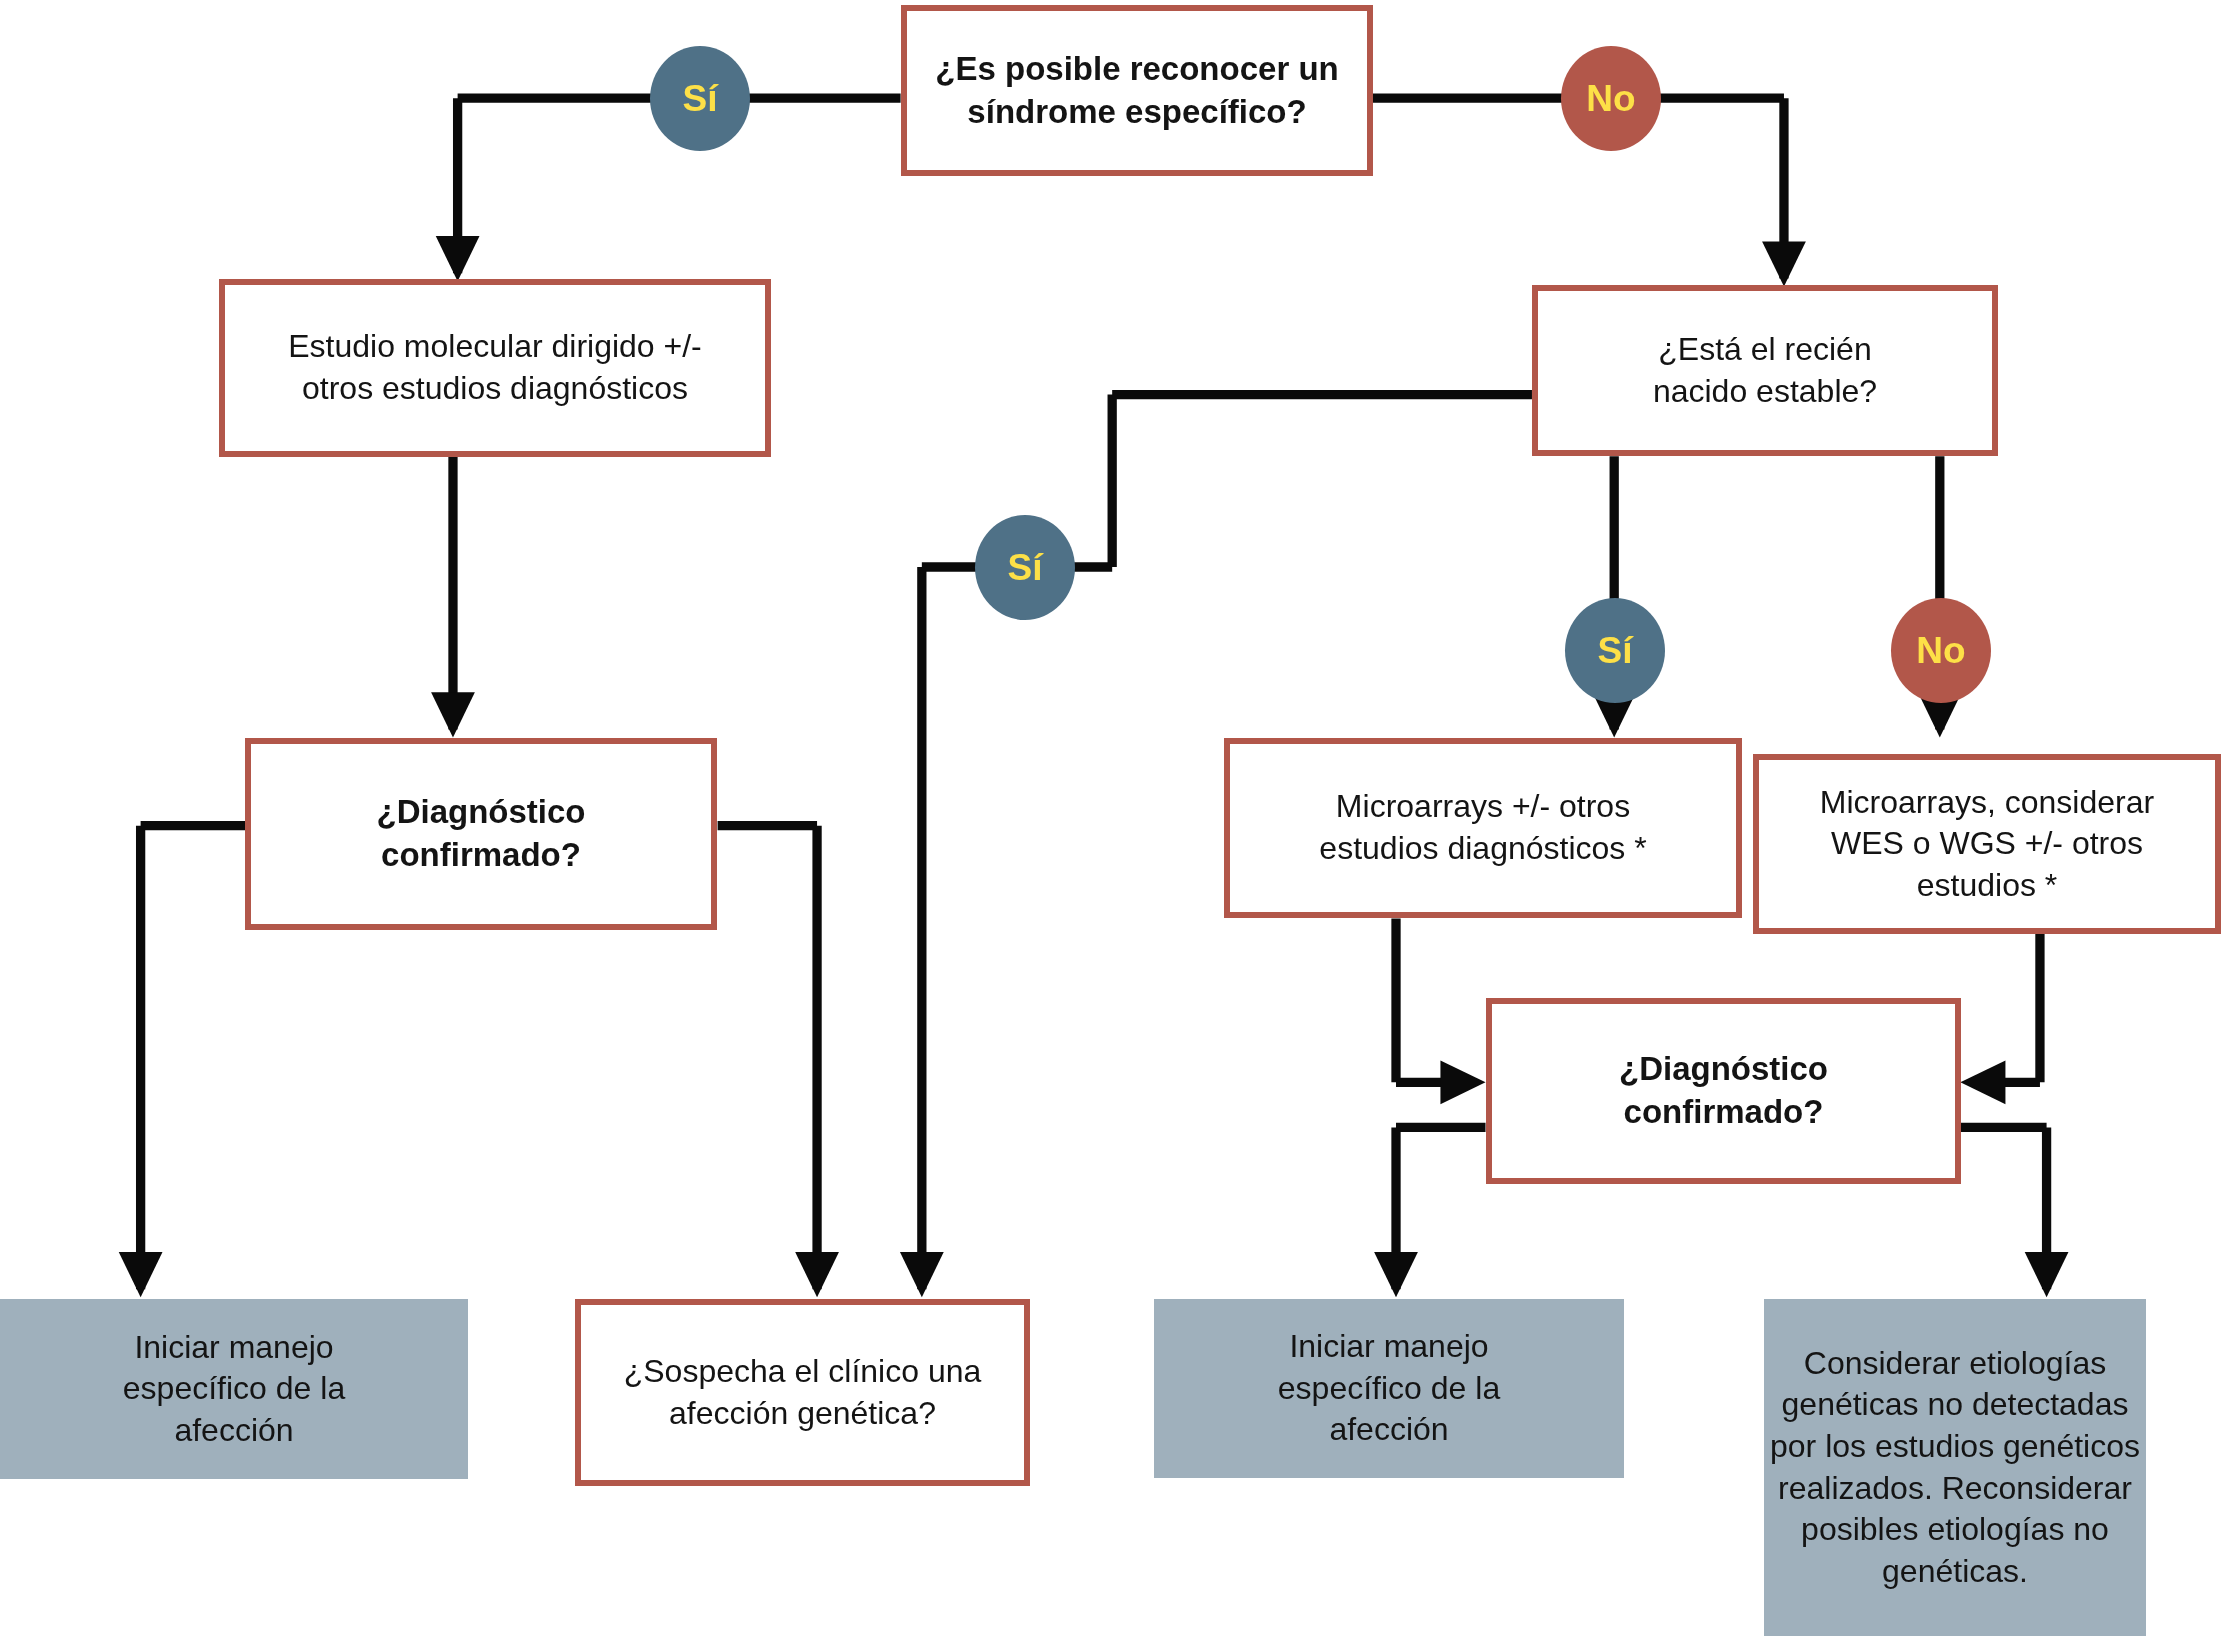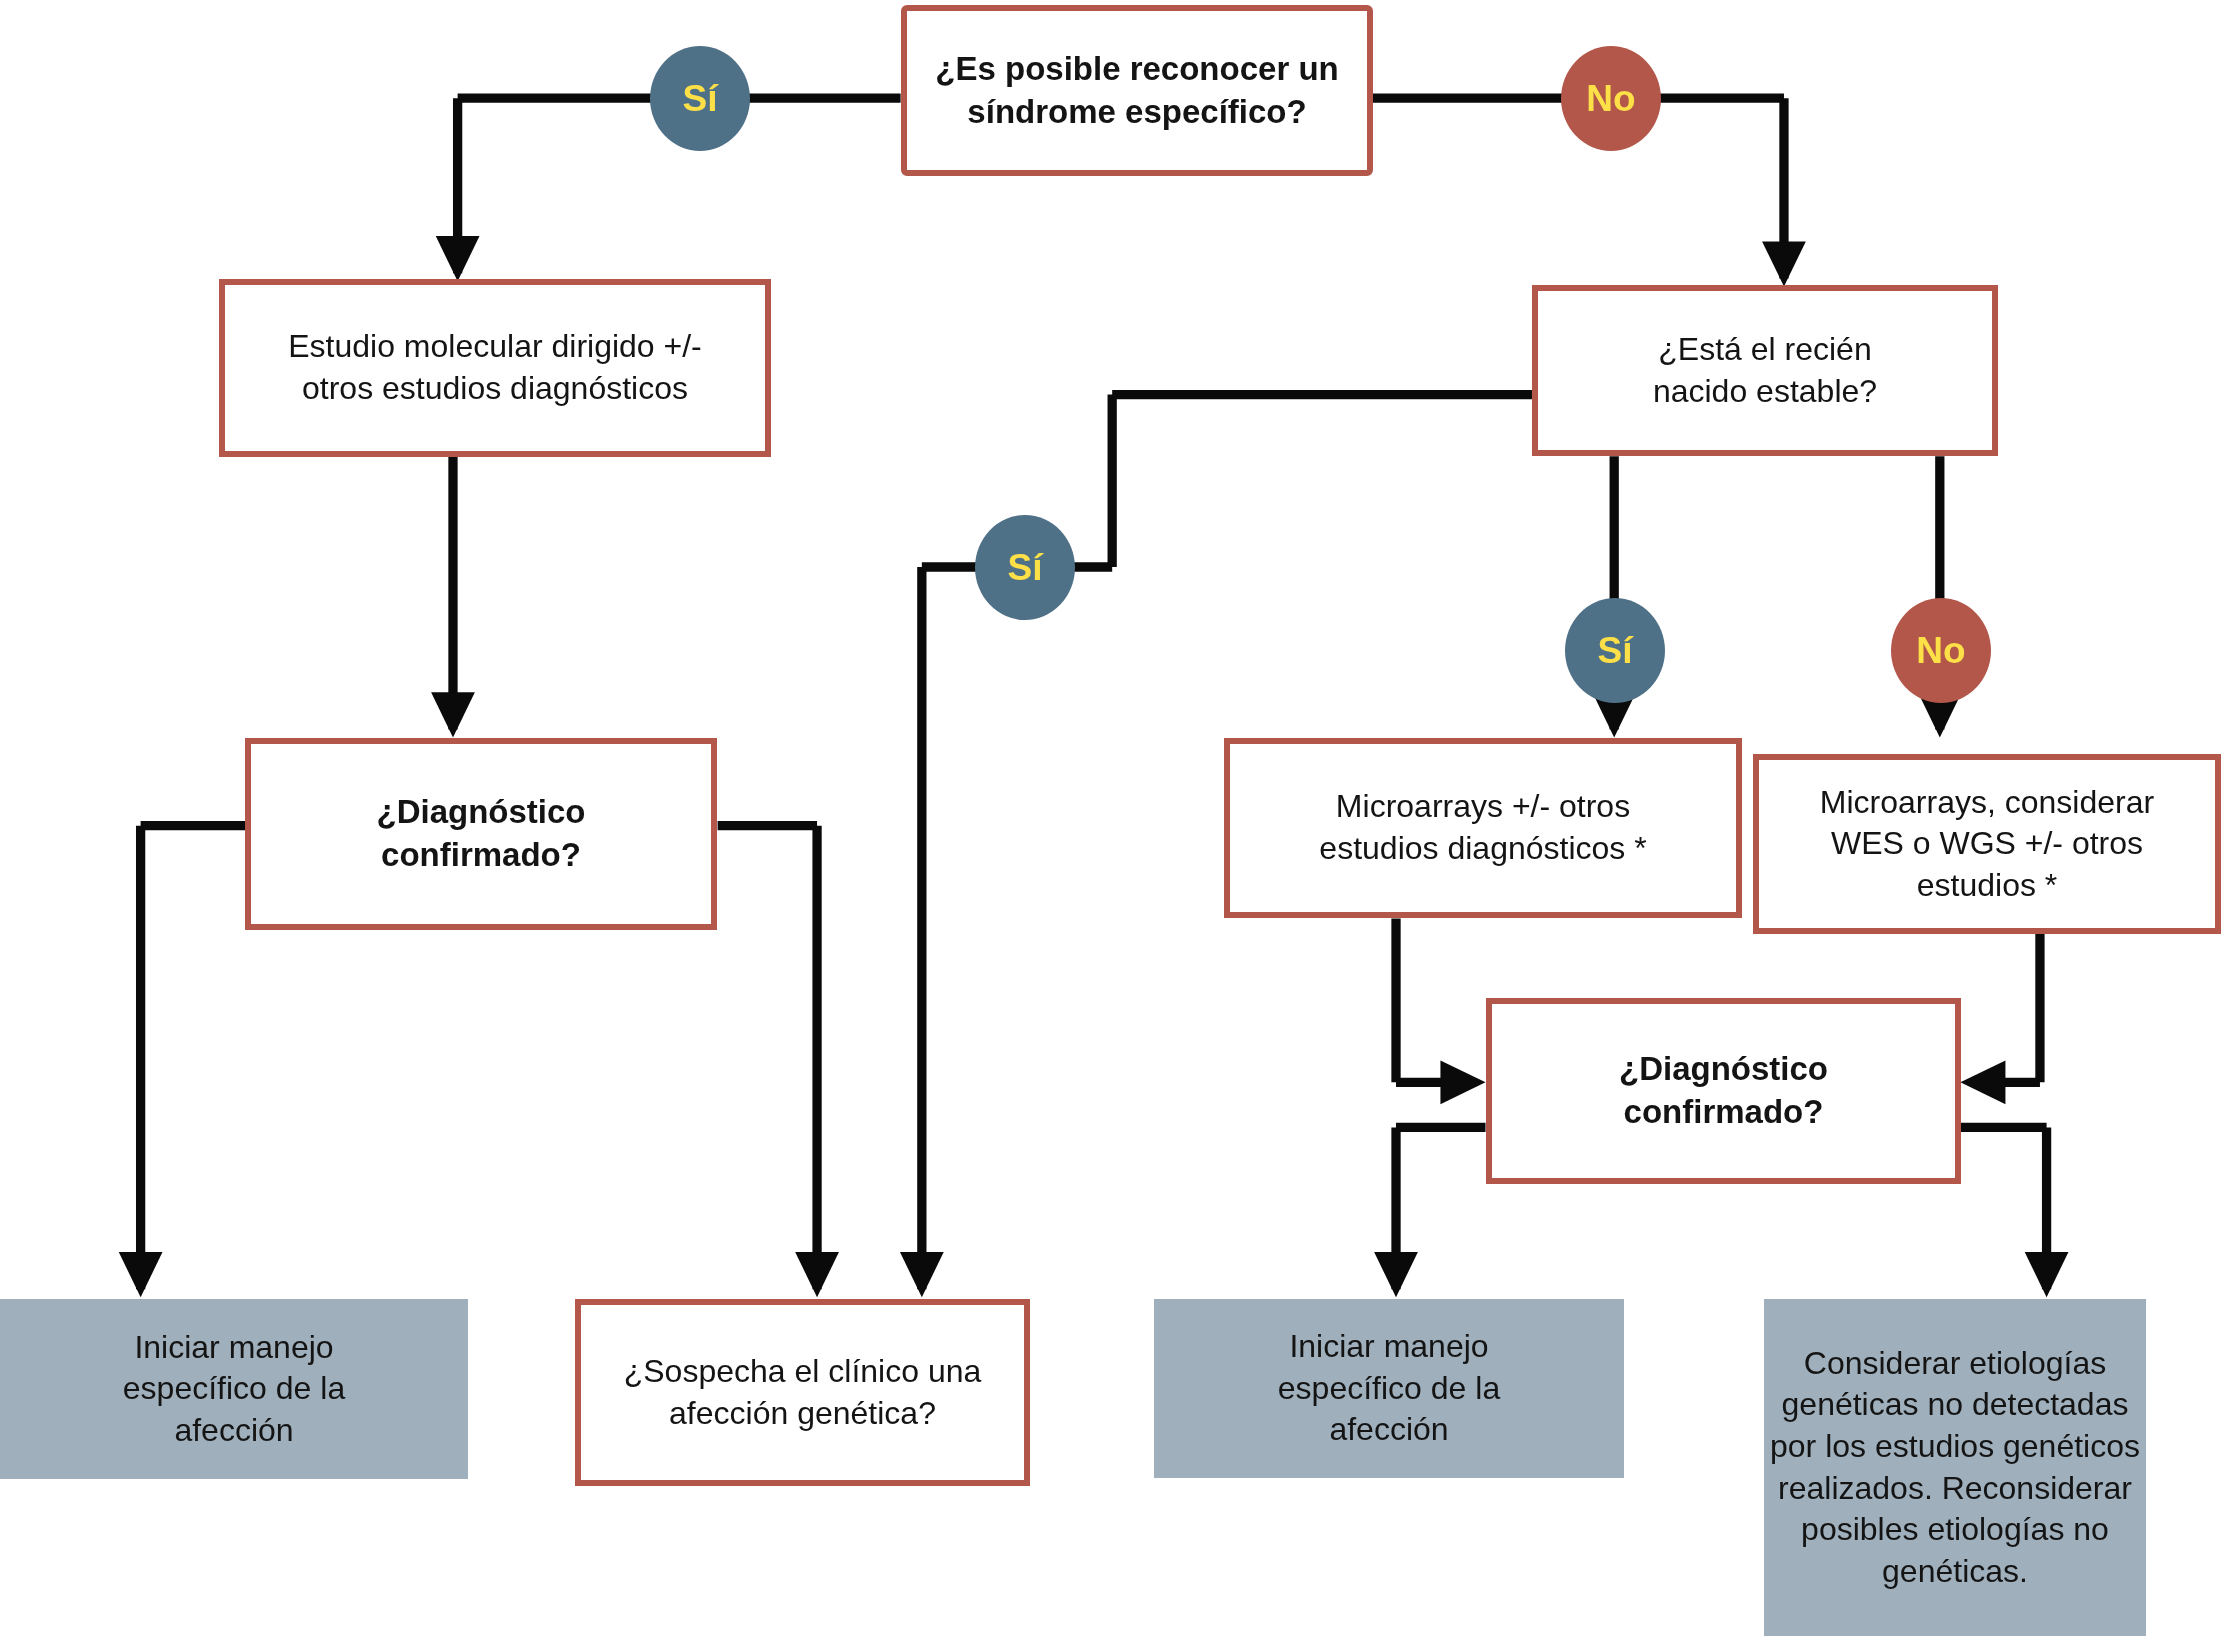--- a/index.html
+++ b/index.html
@@ -50,21 +50,21 @@
       <polygon points="1390,1956 1357,1888 1423,1888"></polygon>
       <polygon points="2434,1112 2401,1044 2467,1044"></polygon>
       <polygon points="2925,1112 2892,1044 2958,1044"></polygon>
       <polygon points="2240,1632 2172,1599 2172,1665"></polygon>
       <polygon points="2956,1632 3024,1599 3024,1665"></polygon>
       <polygon points="2105,1956 2072,1888 2138,1888"></polygon>
       <polygon points="3086,1956 3053,1888 3119,1888"></polygon>
     </g>
   </svg>
 
-  <div class="node bold" style="left:901px;top:5.3px;width:472px;height:171px;border-radius:6px;">
+  <div class="node bold" style="left:901px;top:5.3px;width:472px;height:171px;">
     <span class="lbl mw650">¿Es posible reconocer un síndrome específico?</span>
   </div>
 
   <div class="node" style="left:219px;top:279px;width:552px;height:178px;">
     <span class="lbl mw650">Estudio molecular dirigido +/- otros estudios diagnósticos</span>
   </div>
 
   <div class="node" style="left:1532px;top:285px;width:466px;height:171px;">
     <span class="lbl mw400">¿Está el recién nacido estable?</span>
   </div>

